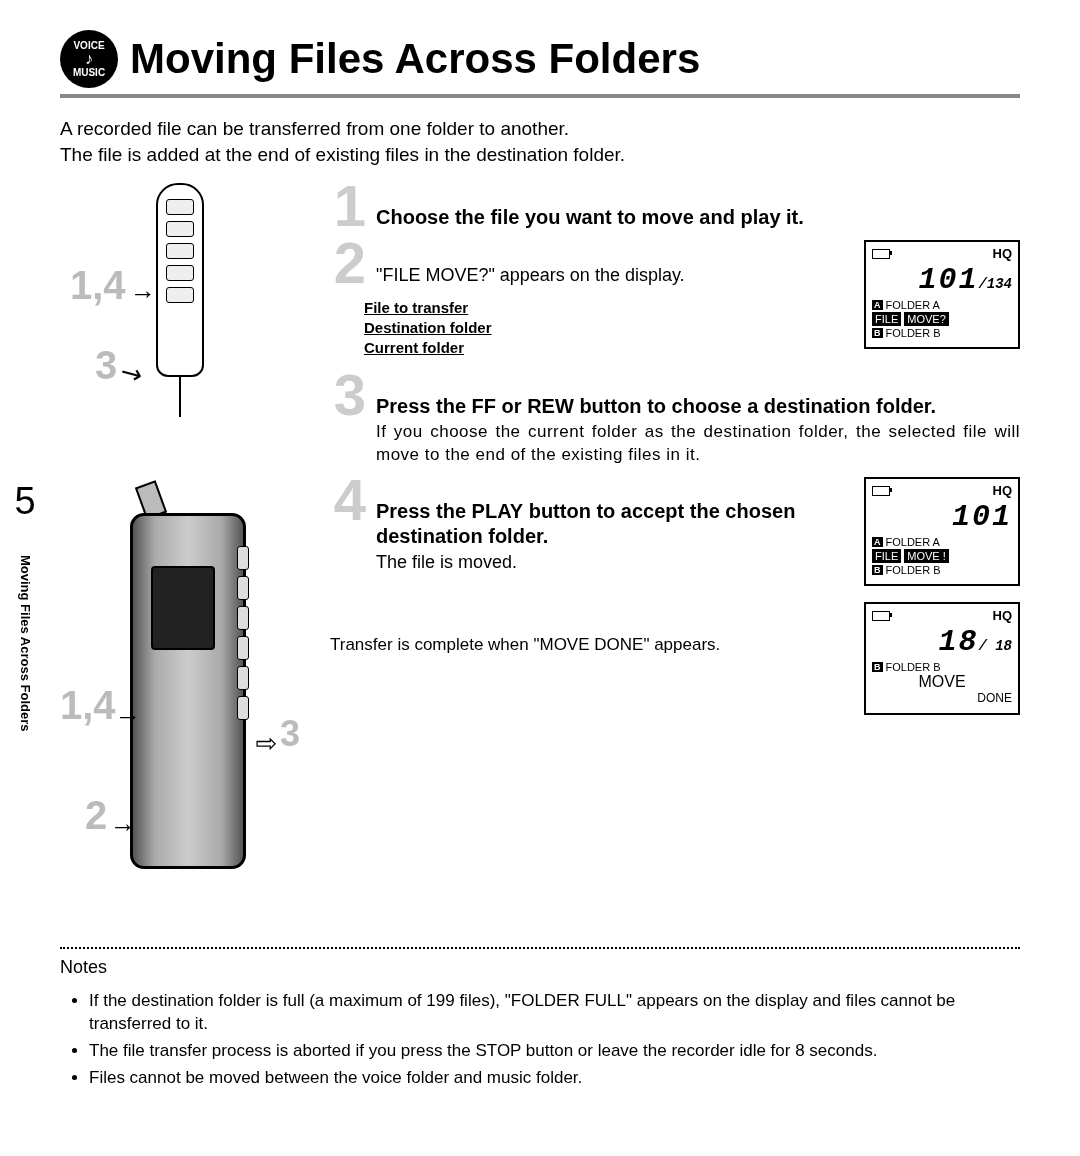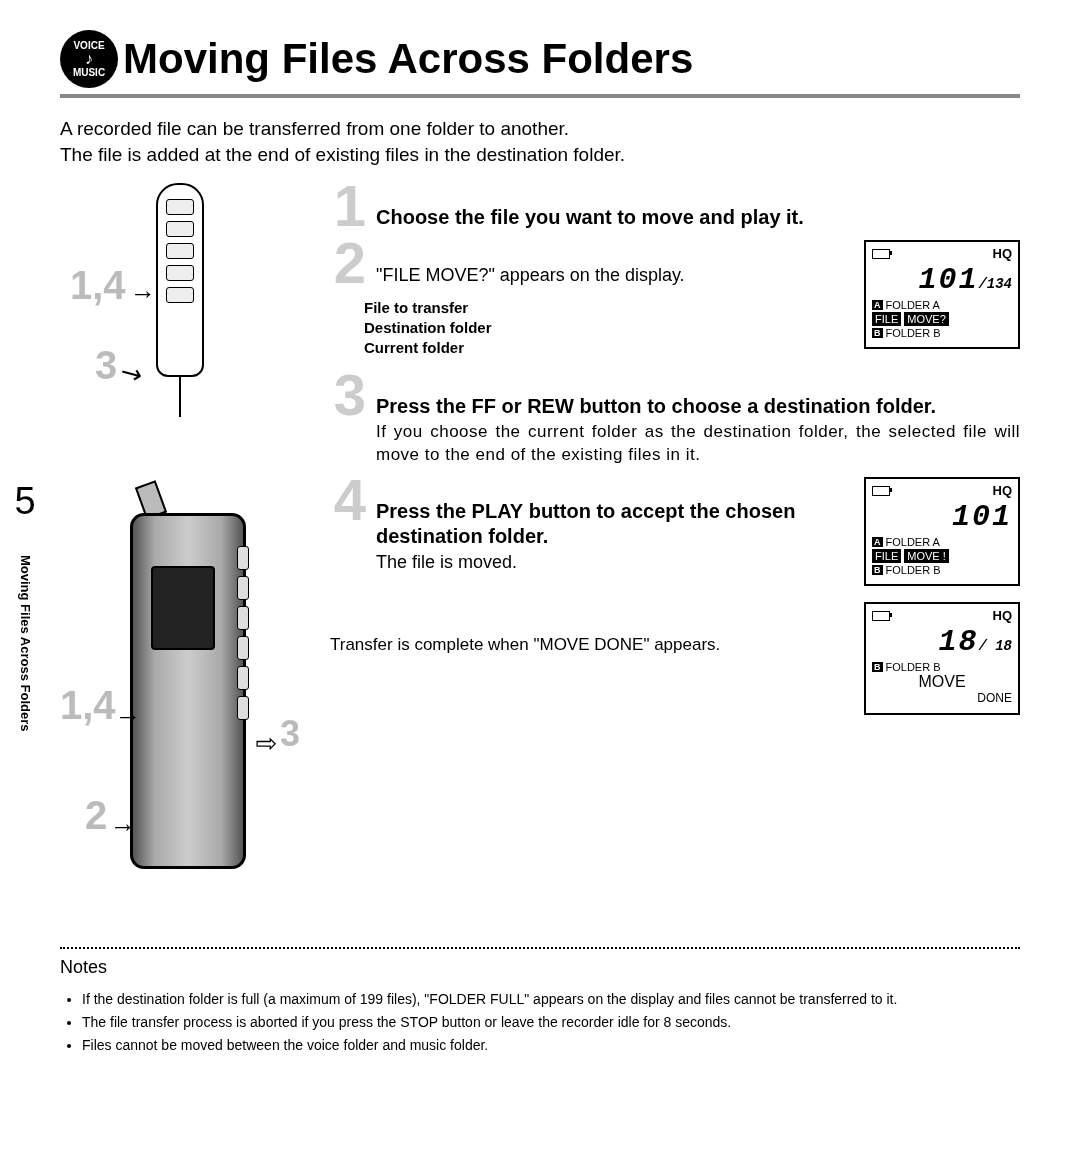--- a/index.html
+++ b/index.html
@@ -10,21 +10,21 @@
     color: #000;
     width: 1080px;
   }
   .page {
     padding: 30px 60px 40px 60px;
     position: relative;
   }
   .header-row {
     display: flex;
     align-items: center;
-    gap: 5px;
+    gap: 12px;
     margin-bottom: 4px;
   }
   .voice-music-icon {
     width: 58px;
     height: 58px;
     background: #000;
     border-radius: 50%;
     color: #fff;
     font-size: 10px;
     font-weight: bold;
@@ -205,20 +205,21 @@
   .step-desc {
     font-size: 18px;
     line-height: 1.3;
     margin-top: 2px;
   }
   .labels-block {
     font-size: 15px;
     font-weight: bold;
     margin: 8px 0 14px 34px;
     line-height: 1.35;
+    text-decoration: underline;
   }
   .step3-desc {
     font-size: 17px;
     line-height: 1.35;
     letter-spacing: 0.5px;
     text-align: justify;
     margin-top: 2px;
   }
   .step-row {
     display: flex;
@@ -301,23 +302,23 @@
     border: none;
     border-top: 2px dotted #000;
     margin: 24px 0 8px 0;
   }
   .notes-heading {
     font-size: 18px;
     font-weight: normal;
     margin-bottom: 12px;
   }
   ul.notes {
-    margin: 4px;
+    margin: 11px;
     padding-left: 18px;
-    font-size: 14px;
+    font-size: 17px;
     line-height: 1.35;
   }
   ul.notes li { margin-bottom: 4px; }
 
   .lcd-stack{
     display:flex;flex-direction:column;gap:6px;
   }
 </style>
 </head>
 <body>

